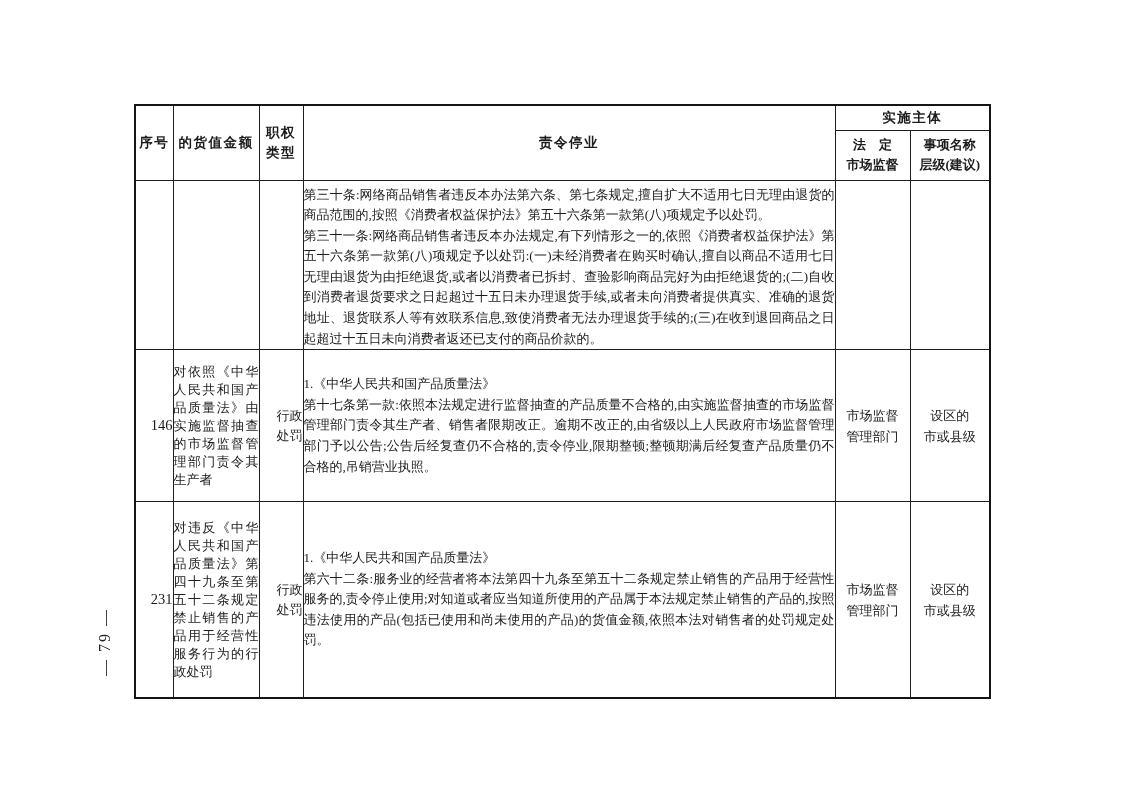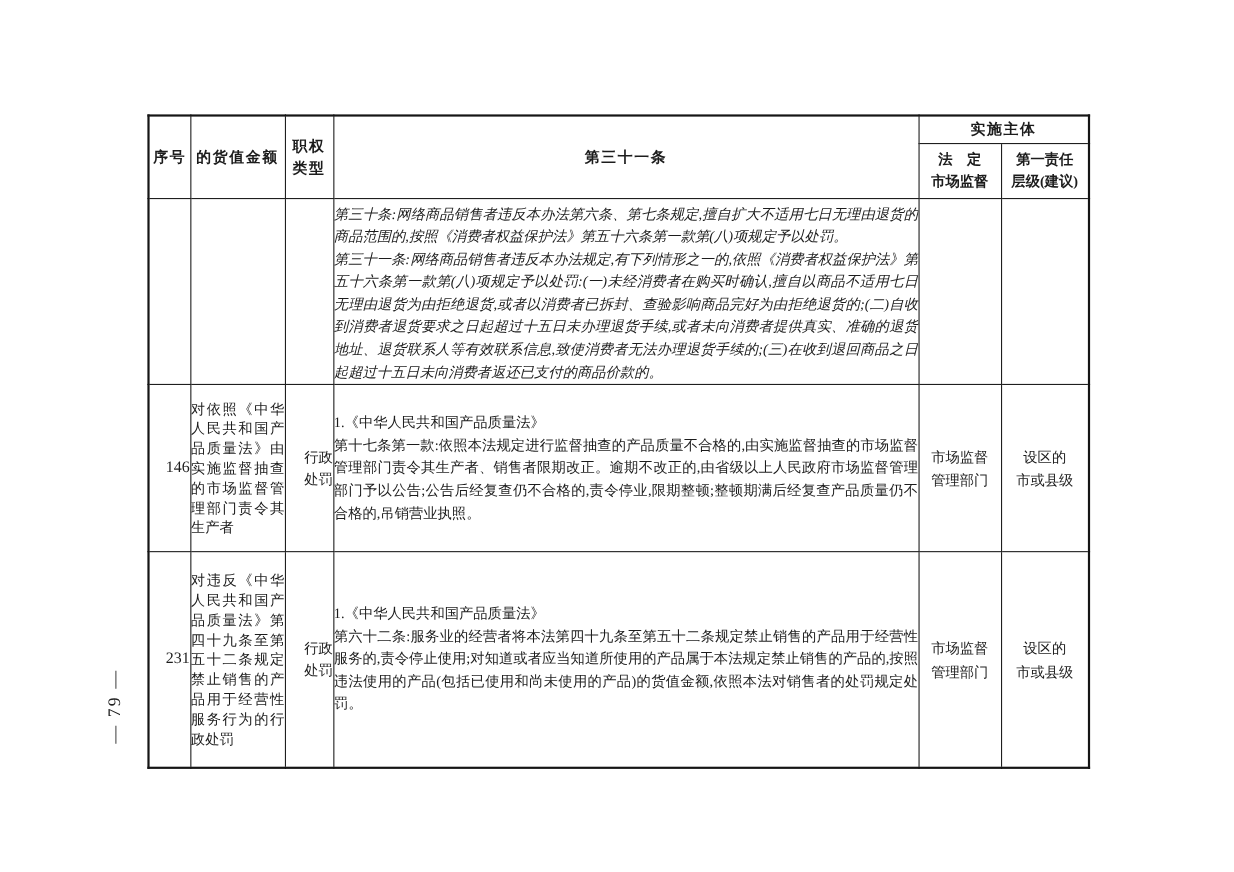--- a/index.html
+++ b/index.html
@@ -90,21 +90,20 @@
     line-height: 20.6px;
     text-align: justify;
     vertical-align: middle;
     padding: 3px 8px 3px 10px;
     white-space: pre-line;
     line-break: anywhere;
   }
   tr.row-cont td.cell-basis {
     vertical-align: top;
     padding-top: 4px;
-    font-style: italic;
   }
   td.cell-subject, td.cell-level {
     text-align: center;
     vertical-align: middle;
     font-size: 13px;
     line-height: 21px;
     white-space: pre-line;
   }
 </style>
 </head>
@@ -124,27 +123,27 @@
       <col style="width:532px">
       <col style="width:75px">
       <col style="width:80px">
     </colgroup>
     <tbody>
       <tr style="height:25px">
         <th rowspan="2">序号</th>
         <th rowspan="2">的货值金额</th>
         <th rowspan="2">职权
 类型</th>
-        <th rowspan="2">第三十一条</th>
+        <th rowspan="2">责令停业</th>
         <th colspan="2">实施主体</th>
       </tr>
       <tr style="height:50px">
         <th class="th-sub">法　定
 市场监督</th>
-        <th class="th-sub">第一责任
+        <th class="th-sub">事项名称
 层级(建议)</th>
       </tr>
 
       <tr style="height:166px" class="row-cont">
         <td class="cell-seq"></td>
         <td class="cell-item"></td>
         <td class="cell-type"></td>
         <td class="cell-basis">第三十条:网络商品销售者违反本办法第六条、第七条规定,擅自扩大不适用七日无理由退货的商品范围的,按照《消费者权益保护法》第五十六条第一款第(八)项规定予以处罚。
 第三十一条:网络商品销售者违反本办法规定,有下列情形之一的,依照《消费者权益保护法》第五十六条第一款第(八)项规定予以处罚:(一)未经消费者在购买时确认,擅自以商品不适用七日无理由退货为由拒绝退货,或者以消费者已拆封、查验影响商品完好为由拒绝退货的;(二)自收到消费者退货要求之日起超过十五日未办理退货手续,或者未向消费者提供真实、准确的退货地址、退货联系人等有效联系信息,致使消费者无法办理退货手续的;(三)在收到退回商品之日起超过十五日未向消费者返还已支付的商品价款的。</td>
         <td class="cell-subject"></td>

